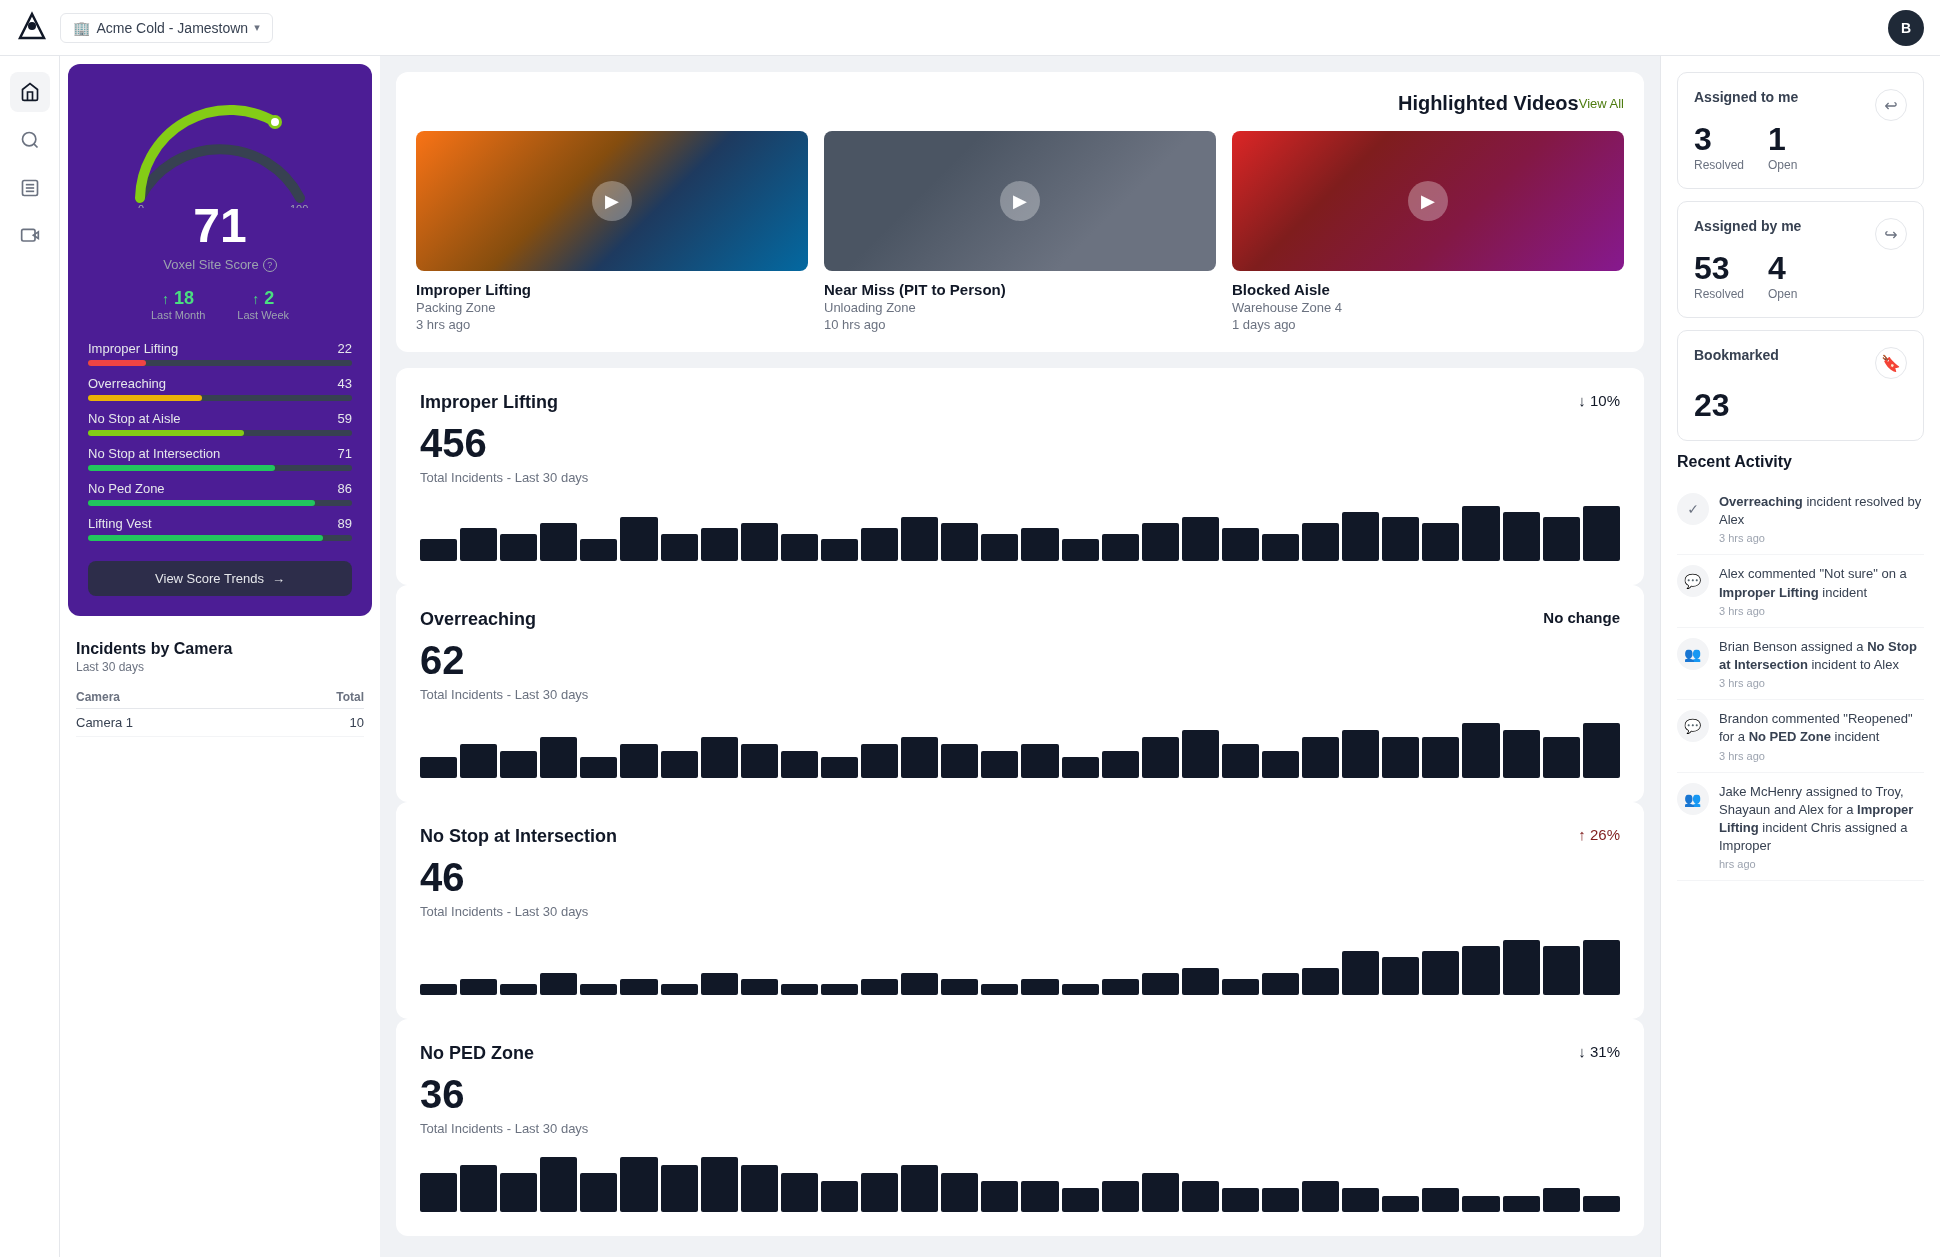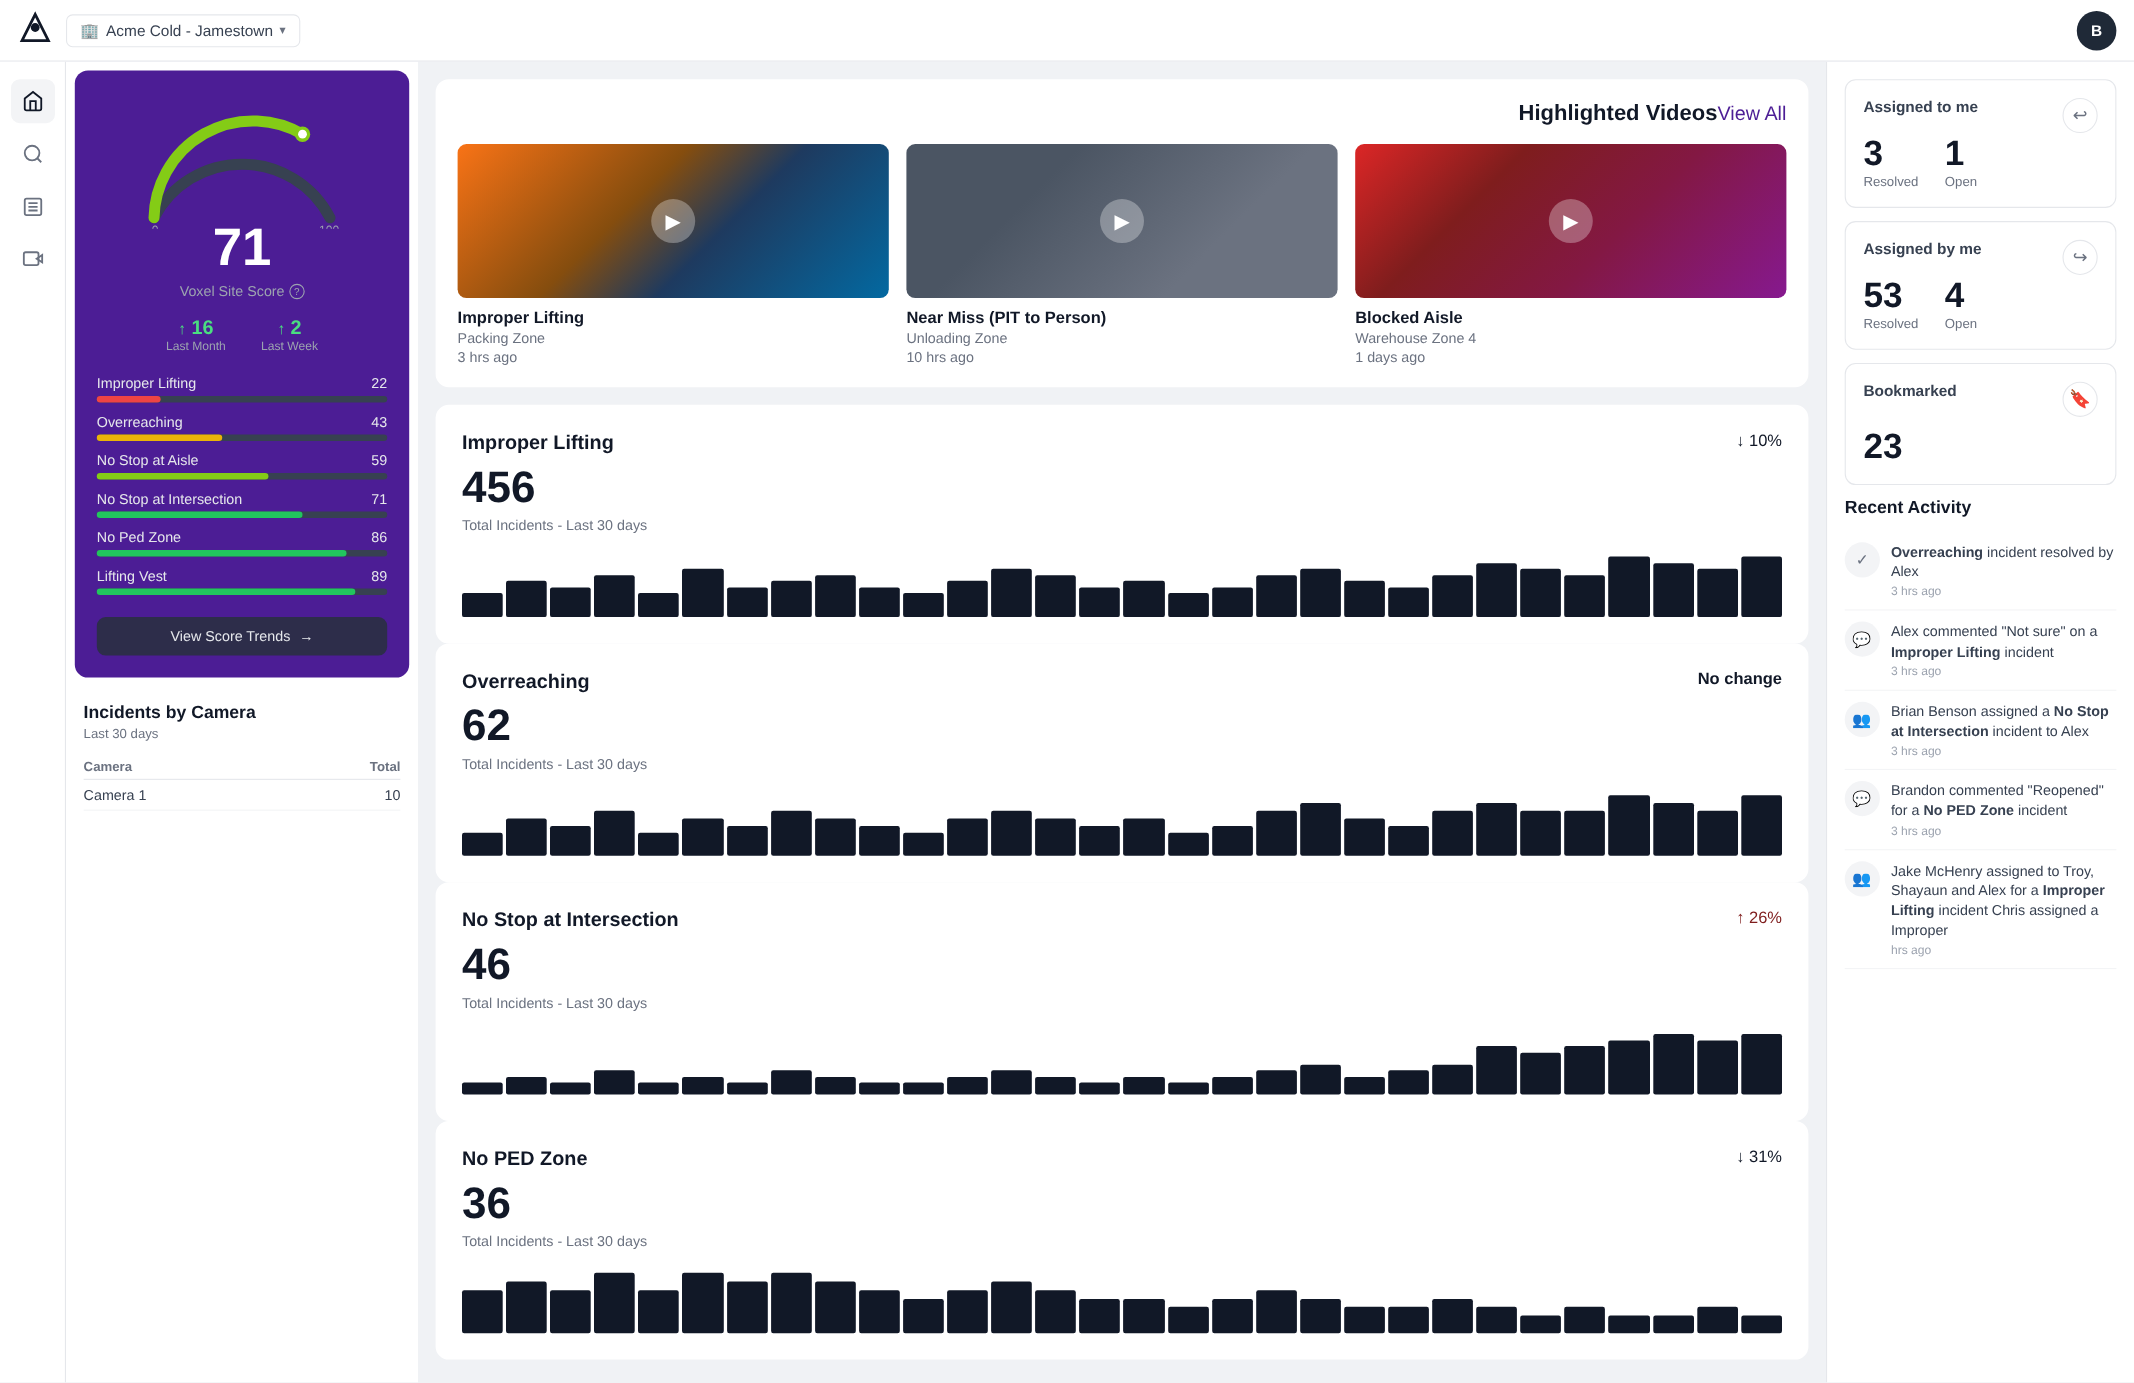--- a/index.html
+++ b/index.html
@@ -57,21 +57,21 @@
     .camera-table td { font-size: 13px; color: #374151; padding: 6px 0; border-bottom: 1px solid #f3f4f6; }
     .camera-table td:last-child { text-align: right; }
 
     
     .center-panel { flex: 1; overflow-y: auto; padding: 16px; display: flex; flex-direction: column; gap: 16px; }
 
     
     .videos-section { background: #fff; border-radius: 12px; padding: 20px; }
     .section-header { display: flex; justify-content: flex-end; align-items: center; margin-bottom: 16px; }
     .section-title { font-size: 20px; font-weight: 600; color: #111827; }
-    .view-all-link { font-size: 18px; color: #4c1d95; cursor: pointer; }
+    .view-all-link { font-size: 13px; color: #4d7c0f; cursor: pointer; }
     .videos-grid { display: grid; grid-template-columns: 1fr 1fr 1fr; gap: 16px; }
     .video-card { cursor: pointer; }
     .video-img-placeholder { width: 100%; height: 140px; border-radius: 8px; }
     .video-title { font-size: 15px; font-weight: 600; color: #111827; margin-top: 10px; }
     .video-zone { font-size: 13px; color: #6b7280; margin-top: 2px; }
     .video-time { font-size: 13px; color: #6b7280; margin-top: 2px; }
 
     
     .metric-card { background: #fff; border-radius: 12px; padding: 24px; }
     .metric-header { display: flex; justify-content: space-between; align-items: flex-start; }
@@ -185,21 +185,21 @@
           </svg>
           <div class="score-number">71</div>
           <div class="score-label">
             <span>Voxel Site Score</span>
             <span style="width:14px;height:14px;border-radius:50%;border:1px solid #9ca3af;display:inline-flex;align-items:center;justify-content:center;font-size:9px;cursor:pointer;">?</span>
           </div>
         </div>
         <div class="score-changes">
           <div class="score-change">
             <div class="score-change-val positive">
-              <span style="font-size:14px;">↑</span> <span>16</span>
+              <span style="font-size:14px;">↑</span> <span>18</span>
             </div>
             <div class="score-change-label">Last Month</div>
           </div>
           <div class="score-change">
             <div class="score-change-val positive">
               <span style="font-size:14px;">↑</span> <span>2</span>
             </div>
             <div class="score-change-label">Last Week</div>
           </div>
         </div>

